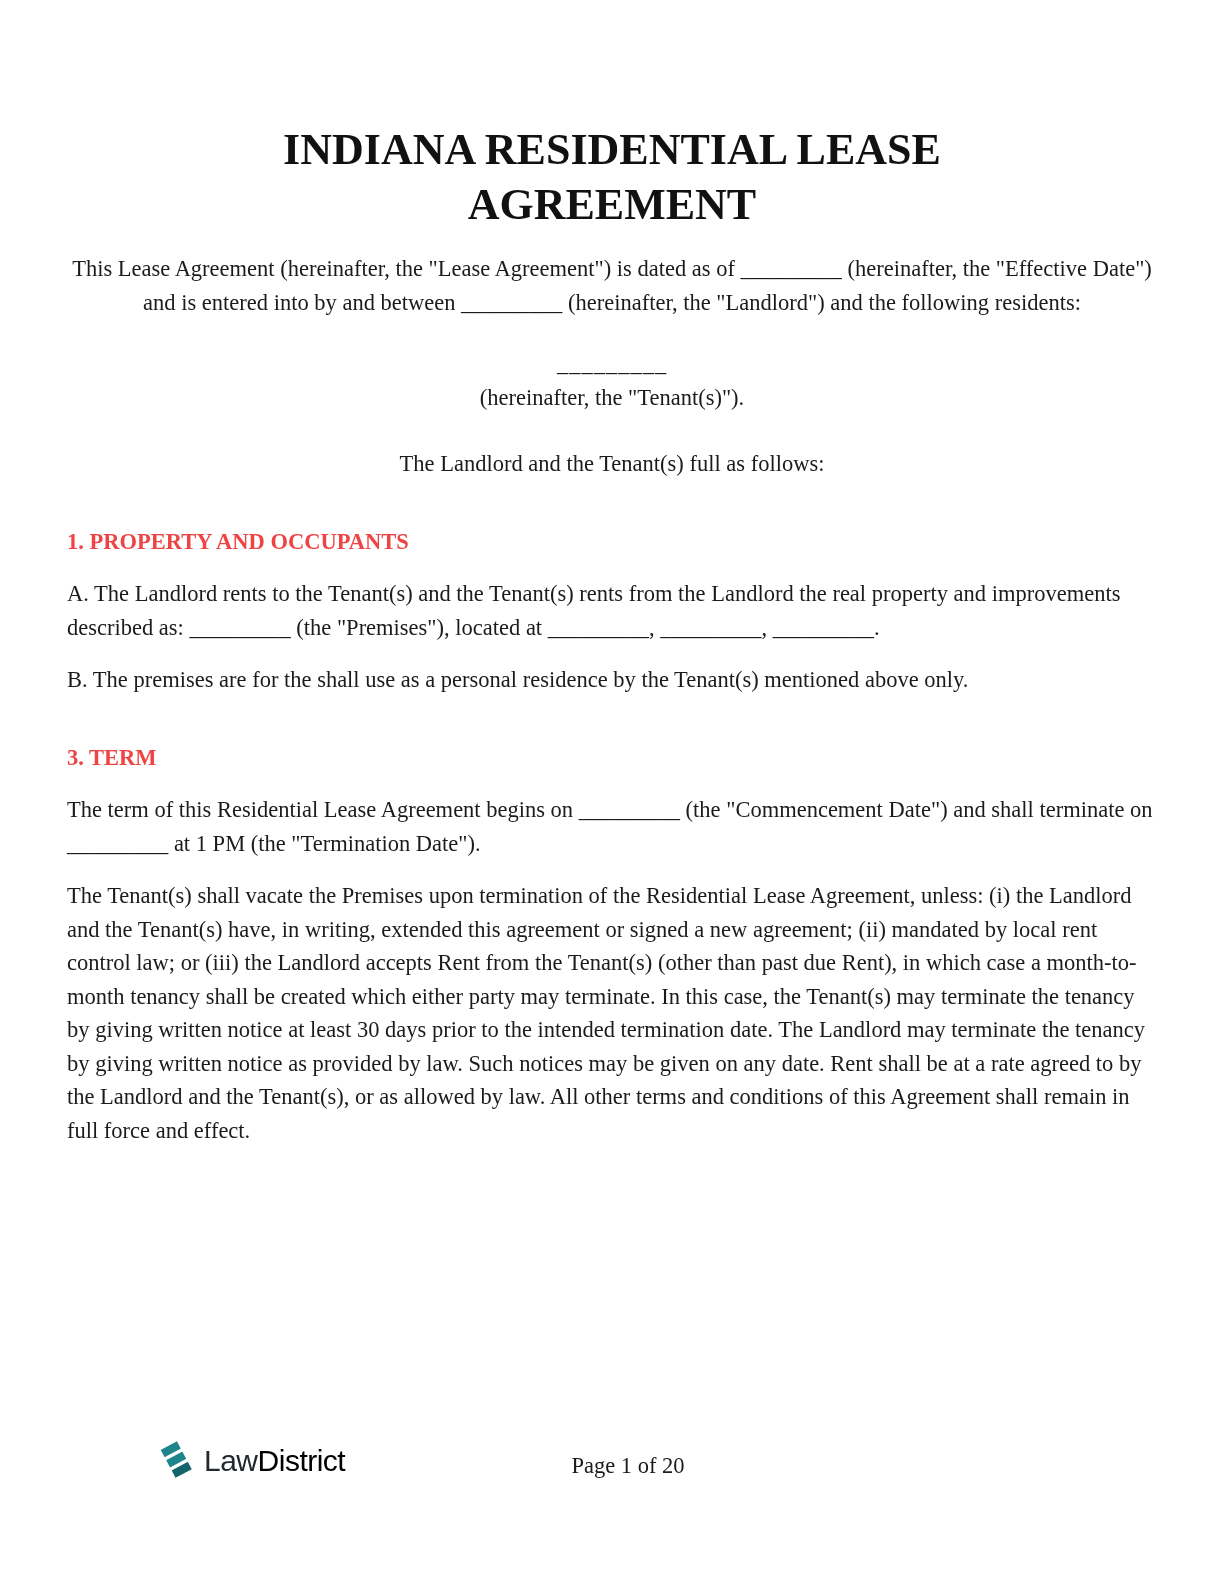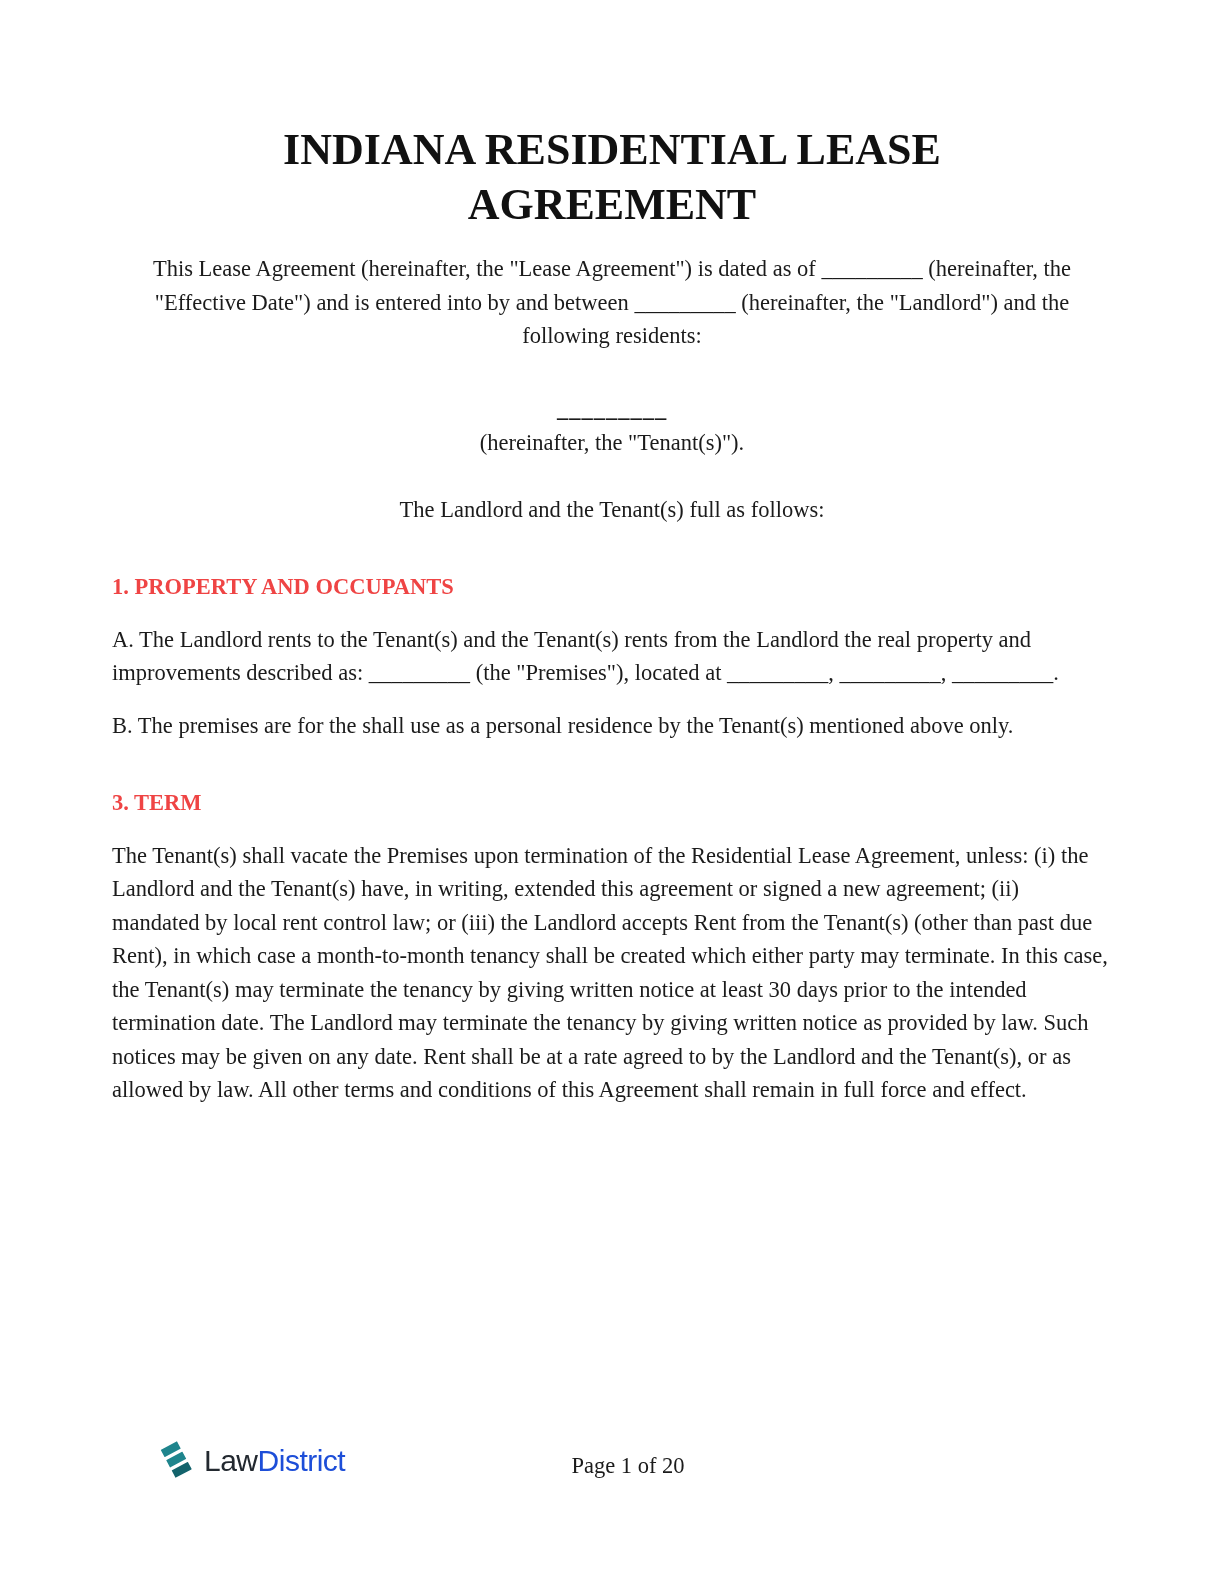--- a/index.html
+++ b/index.html
@@ -9,33 +9,33 @@
     width: 1224px;
     height: 1584px;
     margin: 0 auto;
     background: #ffffff;
     font-family: "Liberation Serif", "DejaVu Serif", serif;
     color: #1b1b1b;
     font-size: 22.5px;
     line-height: 33.5px;
     overflow: hidden;
   }
-  .content { padding: 0 112px; }
+  .content { padding: 0 67px; }
   .doc-title {
     margin: 122px auto 0;
     max-width: 800px;
     text-align: center;
     font-size: 44px;
     line-height: 55px;
     font-weight: bold;
     color: #111111;
   }
   .centered { text-align: center; }
   .intro-para   { margin-top: 20px; }
-  .tenant-blank { margin-top: 40px; letter-spacing: 1px; font-weight: bold; }
+  .tenant-blank { margin-top: 28px; letter-spacing: 1px; }
   .agree-line   { margin-top: 33px; }
   .section-heading {
     margin-top: 44px;
     font-size: 22.5px;
     line-height: 33.5px;
     font-weight: bold;
     color: #ef4444;
   }
   .body-para { margin-top: 19px; }
   .footer {
@@ -59,21 +59,21 @@
     left: 157px;
     top: 2px;
     display: flex;
     align-items: center;
     gap: 7px;
     font-family: "Liberation Sans", sans-serif;
   }
   .brand-logo svg { overflow: visible; display: block; }
   .logo-text { font-size: 30px; letter-spacing: -0.5px; color: #232930; white-space: nowrap; }
   .logo-law { font-weight: 400; }
-  .logo-district { font-weight: 400; color: #1d4ed8; }
+  .logo-district { font-weight: 400; color: #000000; }
 </style>
 </head>
 <body>
 
 <div class="page">
   <div class="content">
 
     <h1 class="doc-title">INDIANA RESIDENTIAL LEASE AGREEMENT</h1>
 
     <p class="centered intro-para">This Lease Agreement (hereinafter, the "Lease Agreement") is dated as of _________ (hereinafter, the "Effective Date") and is entered into by and between _________ (hereinafter, the "Landlord") and the following residents:</p>
@@ -85,20 +85,21 @@
     <p class="centered agree-line">The Landlord and the Tenant(s) full as follows:</p>
 
     <h2 class="section-heading">1. PROPERTY AND OCCUPANTS</h2>
 
     <p class="body-para">A. The Landlord rents to the Tenant(s) and the Tenant(s) rents from the Landlord the real property and improvements described as: _________ (the "Premises"), located at _________, _________,  _________.</p>
 
     <p class="body-para">B. The premises are for the shall use as a personal residence by the Tenant(s) mentioned above only.</p>
 
     <h2 class="section-heading">3. TERM</h2>
 
+    <p class="body-para">The term of this Residential Lease Agreement begins on _________ (the "Commencement Date") and shall terminate on _________ at 1 PM (the "Termination Date").</p>
 
     <p class="body-para">The Tenant(s) shall vacate the Premises upon termination of the Residential Lease Agreement, unless: (i) the Landlord and the Tenant(s) have, in writing, extended this agreement or signed a new agreement; (ii) mandated by local rent control law; or (iii) the Landlord accepts Rent from the Tenant(s) (other than past due Rent), in which case a month-to-month tenancy shall be created which either party may terminate. In this case, the Tenant(s) may terminate the tenancy by giving written notice at least 30 days prior to the intended termination date. The Landlord may terminate the tenancy by giving written notice as provided by law. Such notices may be given on any date. Rent shall be at a rate agreed to by the Landlord and the Tenant(s), or as allowed by law. All other terms and conditions of this Agreement shall remain in full force and effect.</p>
 
   </div>
 
   <div class="footer">
     <div class="brand-logo">
       <span>
         <svg width="40" height="42" viewBox="0 0 48 48" aria-hidden="true">
           <g transform="rotate(-28 24 24)">

